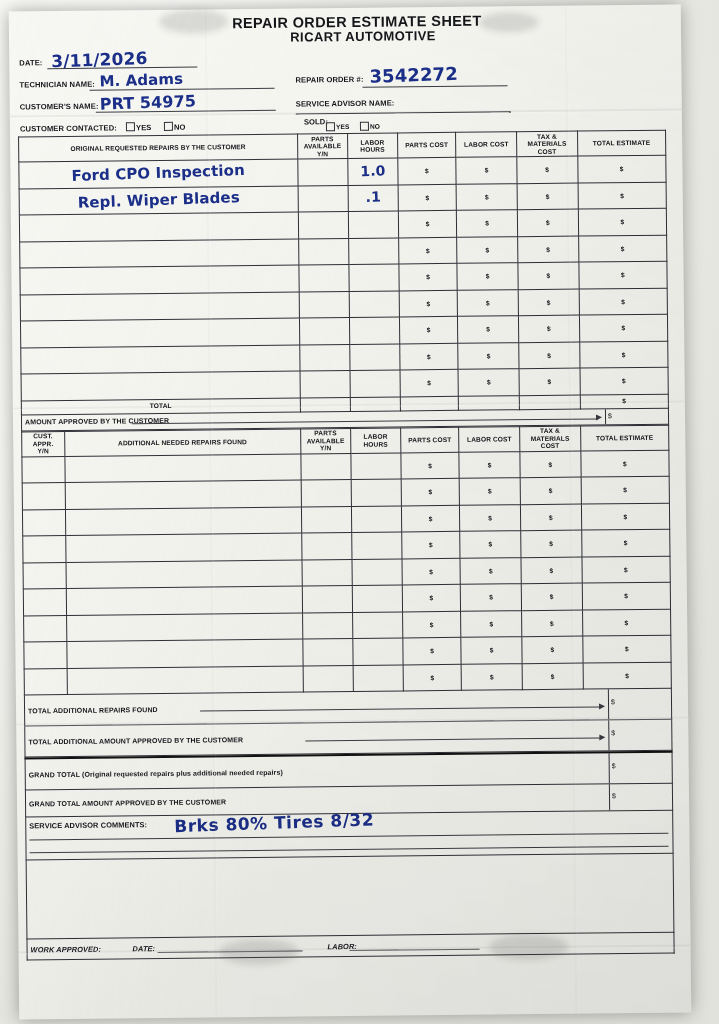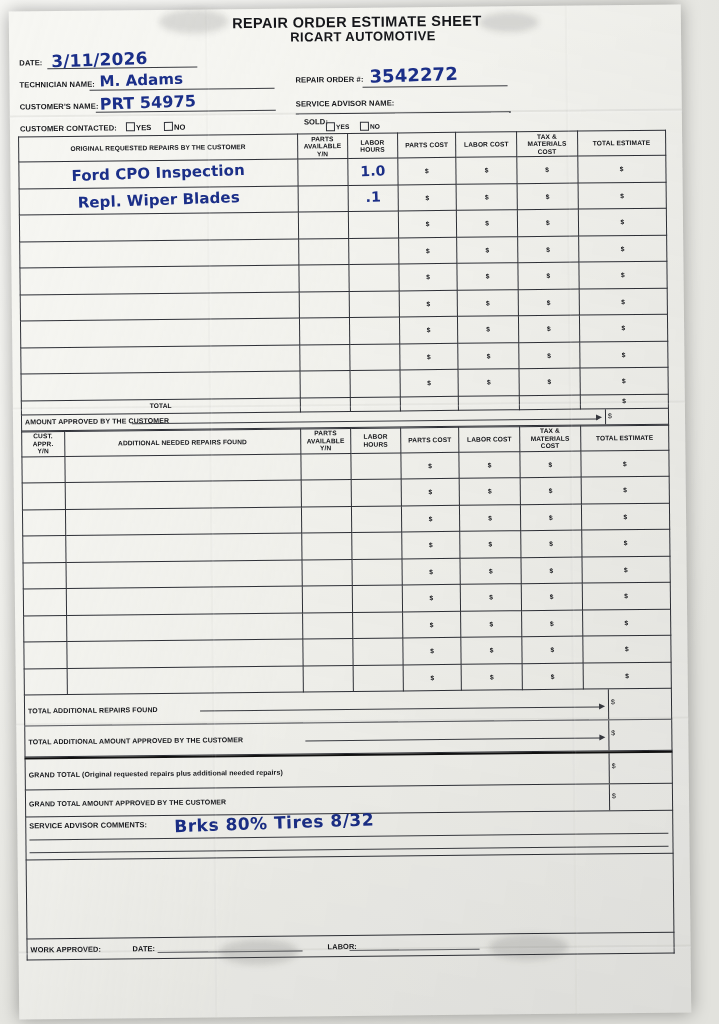--- a/index.html
+++ b/index.html
@@ -98,21 +98,21 @@
   }
   .comments .txt{position:absolute;left:3px;top:4px;font-size:7.4px;font-weight:bold;}
   .comments .l1{position:absolute;left:3px;right:4px;top:22px;border-top:1px solid #3a3c42;}
   .comments .l2{position:absolute;left:3px;right:4px;top:35px;border-top:1px solid #3a3c42;}
 
   .blank{height:78px;border:1px solid #2f3138;border-top:none;}
 
   .approved{
     position:relative;border:1px solid #2f3138;border-top:none;height:20px;
   }
-  .approved .t{position:absolute;top:6px;font-size:7.4px;font-weight:bold;}
+  .approved .t{position:absolute;top:6px;font-size:7.4px;font-weight:bold;font-style:italic;}
   .approved .u{position:absolute;top:14px;border-top:1px solid #3a3c42;}
 
   .hand-sm{font-size:12px;}
   .smudge{
     position:absolute;border-radius:50%;
     background:rgba(90,90,90,.18);filter:blur(3px);pointer-events:none;
   }
 </style>
 </head>
 <body>

